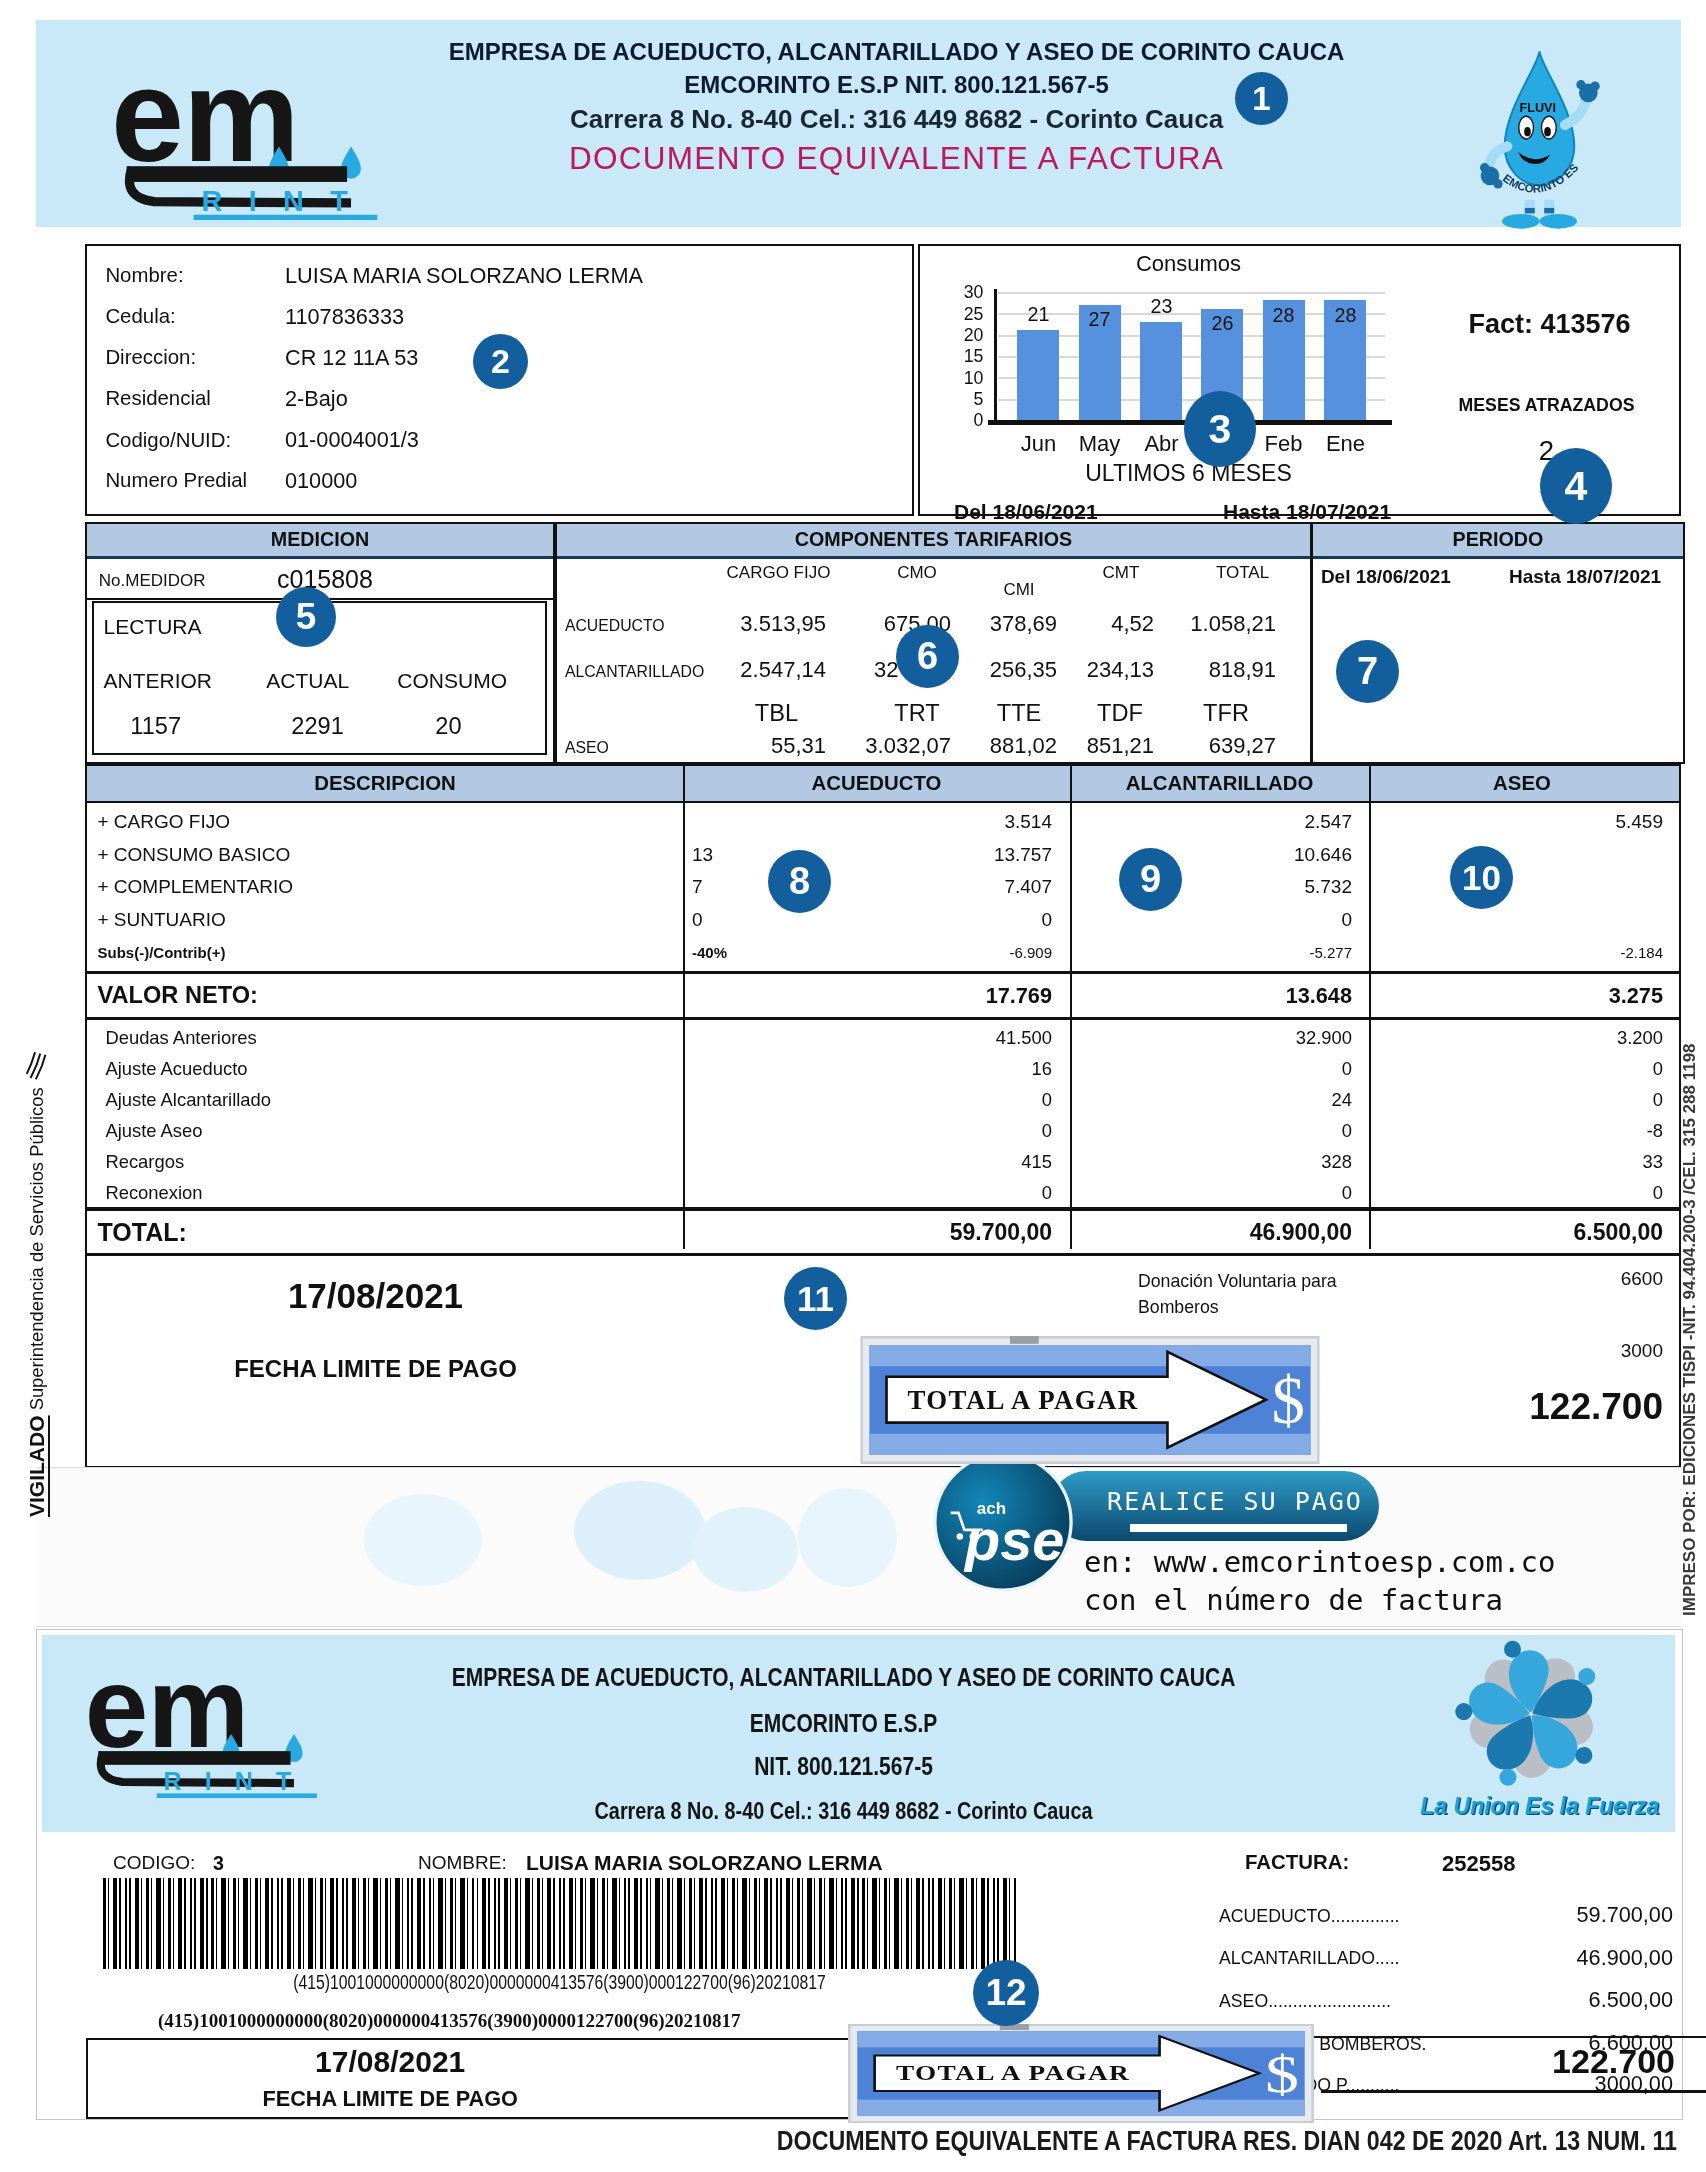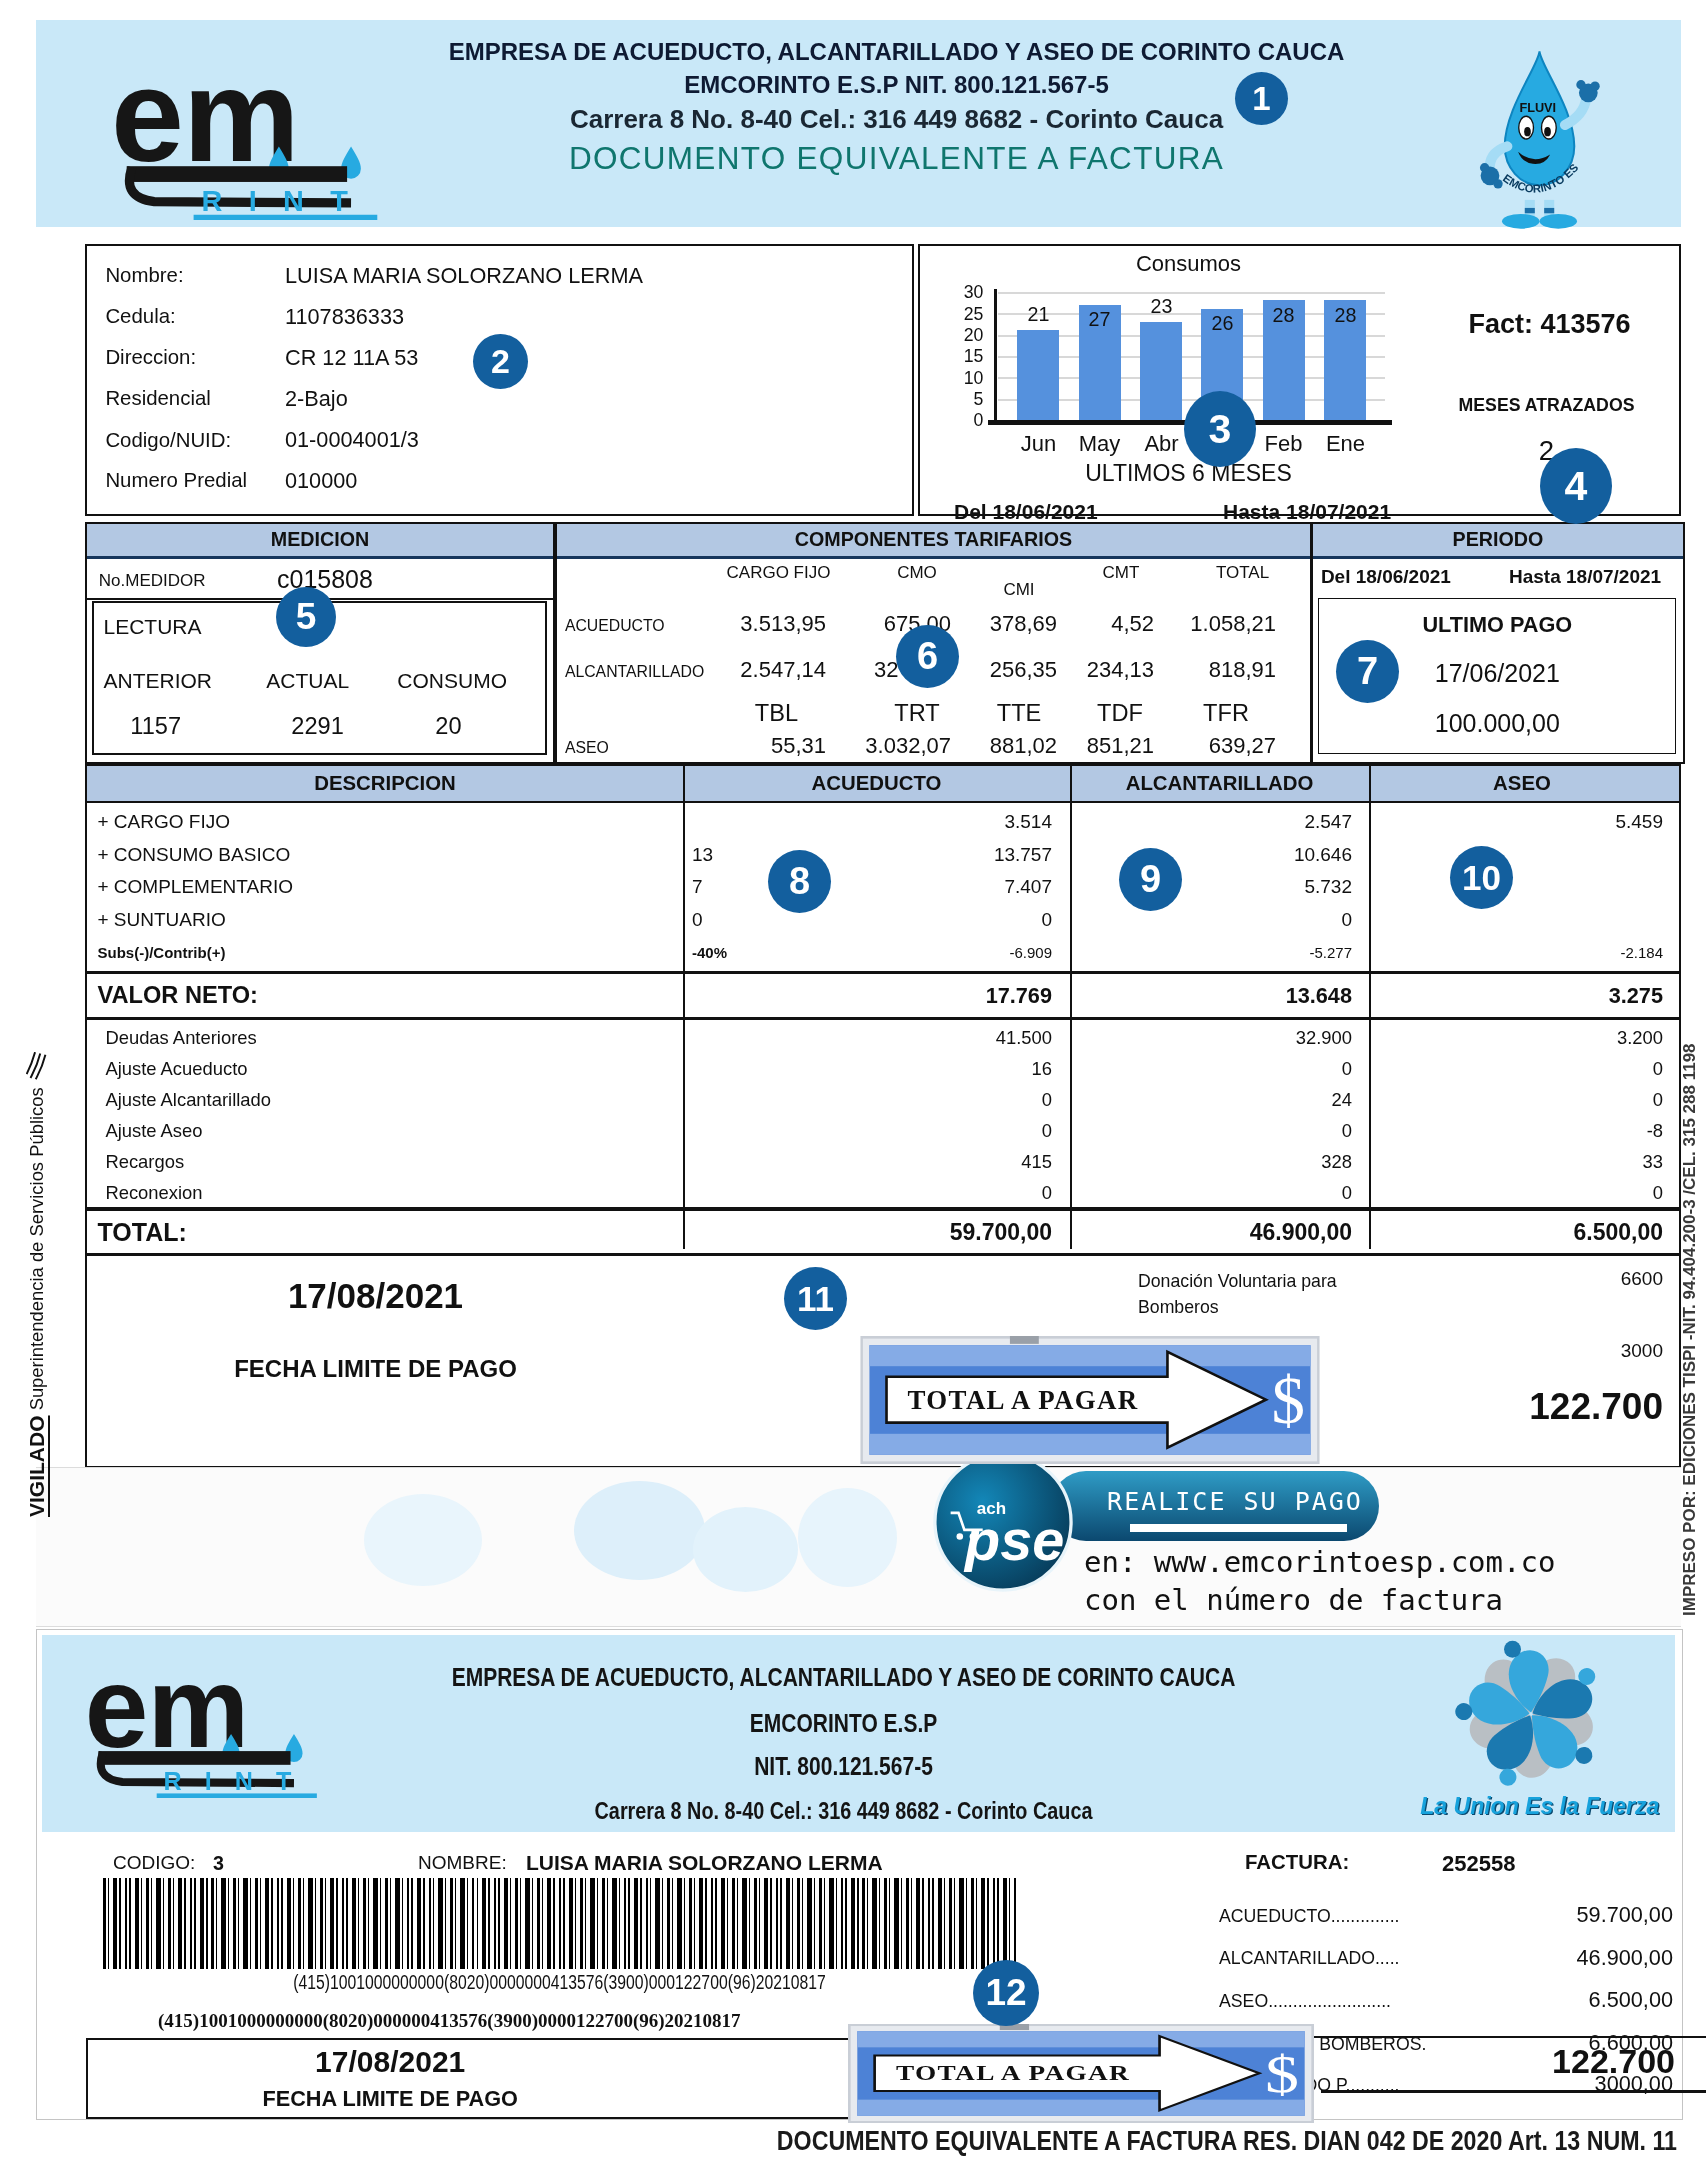--- a/index.html
+++ b/index.html
@@ -67,21 +67,21 @@
 
 <div id="page">
 
   <div class="abs band" style="left:36px;top:19.7px;width:1645px;height:207px;">
     <svg class="abs" style="left:72px;top:36px" width="368" height="164" viewBox="0 0 540 250">
         <use href="#emlogo"></use>
       </svg>
     <div class="abs c b" style="left:368px;top:18.4px;width:985px;font-size:24px;color:#0e1a33;">EMPRESA DE ACUEDUCTO, ALCANTARILLADO Y ASEO DE CORINTO CAUCA</div>
     <div class="abs c b" style="left:368px;top:51px;width:985px;font-size:24px;color:#0e1a33;">EMCORINTO E.S.P  NIT. 800.121.567-5</div>
     <div class="abs c b" style="left:368px;top:84px;width:985px;font-size:26px;color:#1a2733;">Carrera 8 No. 8-40 Cel.: 316 449 8682 - Corinto Cauca</div>
-    <div class="abs c" style="left:368px;top:120px;width:985px;font-size:31.5px;letter-spacing:1.3px;color:#0f766e;">DOCUMENTO EQUIVALENTE A FACTURA</div>
+    <div class="abs c" style="left:368px;top:120px;width:985px;font-size:31.5px;letter-spacing:1.3px;color:#be185d;">DOCUMENTO EQUIVALENTE A FACTURA</div>
 
     <svg class="abs" style="left:1441px;top:26px" width="125" height="184" viewBox="0 0 180 275">
       <path d="M90,8 C88,30 38,95 38,150 a52,58 0 0 0 104,0 C142,95 92,30 90,8 Z" fill="#27aae1" stroke="#0e85c0" stroke-width="3"></path>
       <path d="M128,118 q28,-14 32,-40" stroke="#a5dcf5" stroke-width="15" fill="none" stroke-linecap="round"></path>
       <path d="M42,150 q-30,10 -26,38" stroke="#a5dcf5" stroke-width="15" fill="none" stroke-linecap="round"></path>
       <circle cx="163" cy="70" r="14" fill="#1b6fa8"></circle>
         <circle cx="173" cy="60" r="7" fill="#1b6fa8"></circle>
         <circle cx="152" cy="58" r="7" fill="#1b6fa8"></circle>
       <circle cx="16" cy="194" r="14" fill="#1b6fa8"></circle>
         <circle cx="8" cy="182" r="7" fill="#1b6fa8"></circle>
@@ -211,25 +211,20 @@
     <div class="abs r" style="left:289px;top:209px;width:105px;font-size:22px;">3.032,07</div>
     <div class="abs r" style="left:401px;top:209px;width:99px;font-size:22px;">881,02</div>
     <div class="abs r" style="left:502px;top:209px;width:95px;font-size:22px;">851,21</div>
     <div class="abs r" style="left:604px;top:209px;width:115px;font-size:22px;">639,27</div>
   </div>
 
   <div class="abs" style="left:1311px;top:522px;width:370px;height:238px;border:2px solid #111;">
     <div class="abs hdrbar" style="left:0;top:0;width:100%;height:31.5px;font-size:19.7px;line-height:31.5px;">PERIODO</div>
     <div class="abs b" style="left:7.9px;top:42px;font-size:19px;">Del 18/06/2021</div>
     <div class="abs b" style="left:196px;top:42px;font-size:19px;">Hasta 18/07/2021</div>
-    <div class="abs" style="left:5.3px;top:74px;width:356px;height:154px;border:1.3px solid #111;">
-      <div class="abs b c" style="left:0;top:13px;width:100%;font-size:21.7px;">ULTIMO PAGO</div>
-      <div class="abs c" style="left:0;top:60px;width:100%;font-size:25px;">17/06/2021</div>
-      <div class="abs c" style="left:0;top:110px;width:100%;font-size:25px;">100.000,00</div>
-    </div>
   </div>
 
   <div class="abs" style="left:85px;top:764px;width:1592px;height:487px;border:2px solid #111;">
     <div class="abs hdrbar" style="left:0;top:0;width:100%;height:35px;border-bottom:2px solid #111;background:#b3c8e3;">
       <div class="abs c b" style="left:0;width:596px;font-size:20.4px;line-height:35px;">DESCRIPCION</div>
       <div class="abs c b" style="left:596px;width:387px;font-size:20.4px;line-height:35px;">ACUEDUCTO</div>
       <div class="abs c b" style="left:983px;width:299px;font-size:20.4px;line-height:35px;">ALCANTARILLADO</div>
       <div class="abs c b" style="left:1282px;width:306px;font-size:20.4px;line-height:35px;">ASEO</div>
     </div>
     <div class="vline" style="left:596px;height:483px;"></div>

